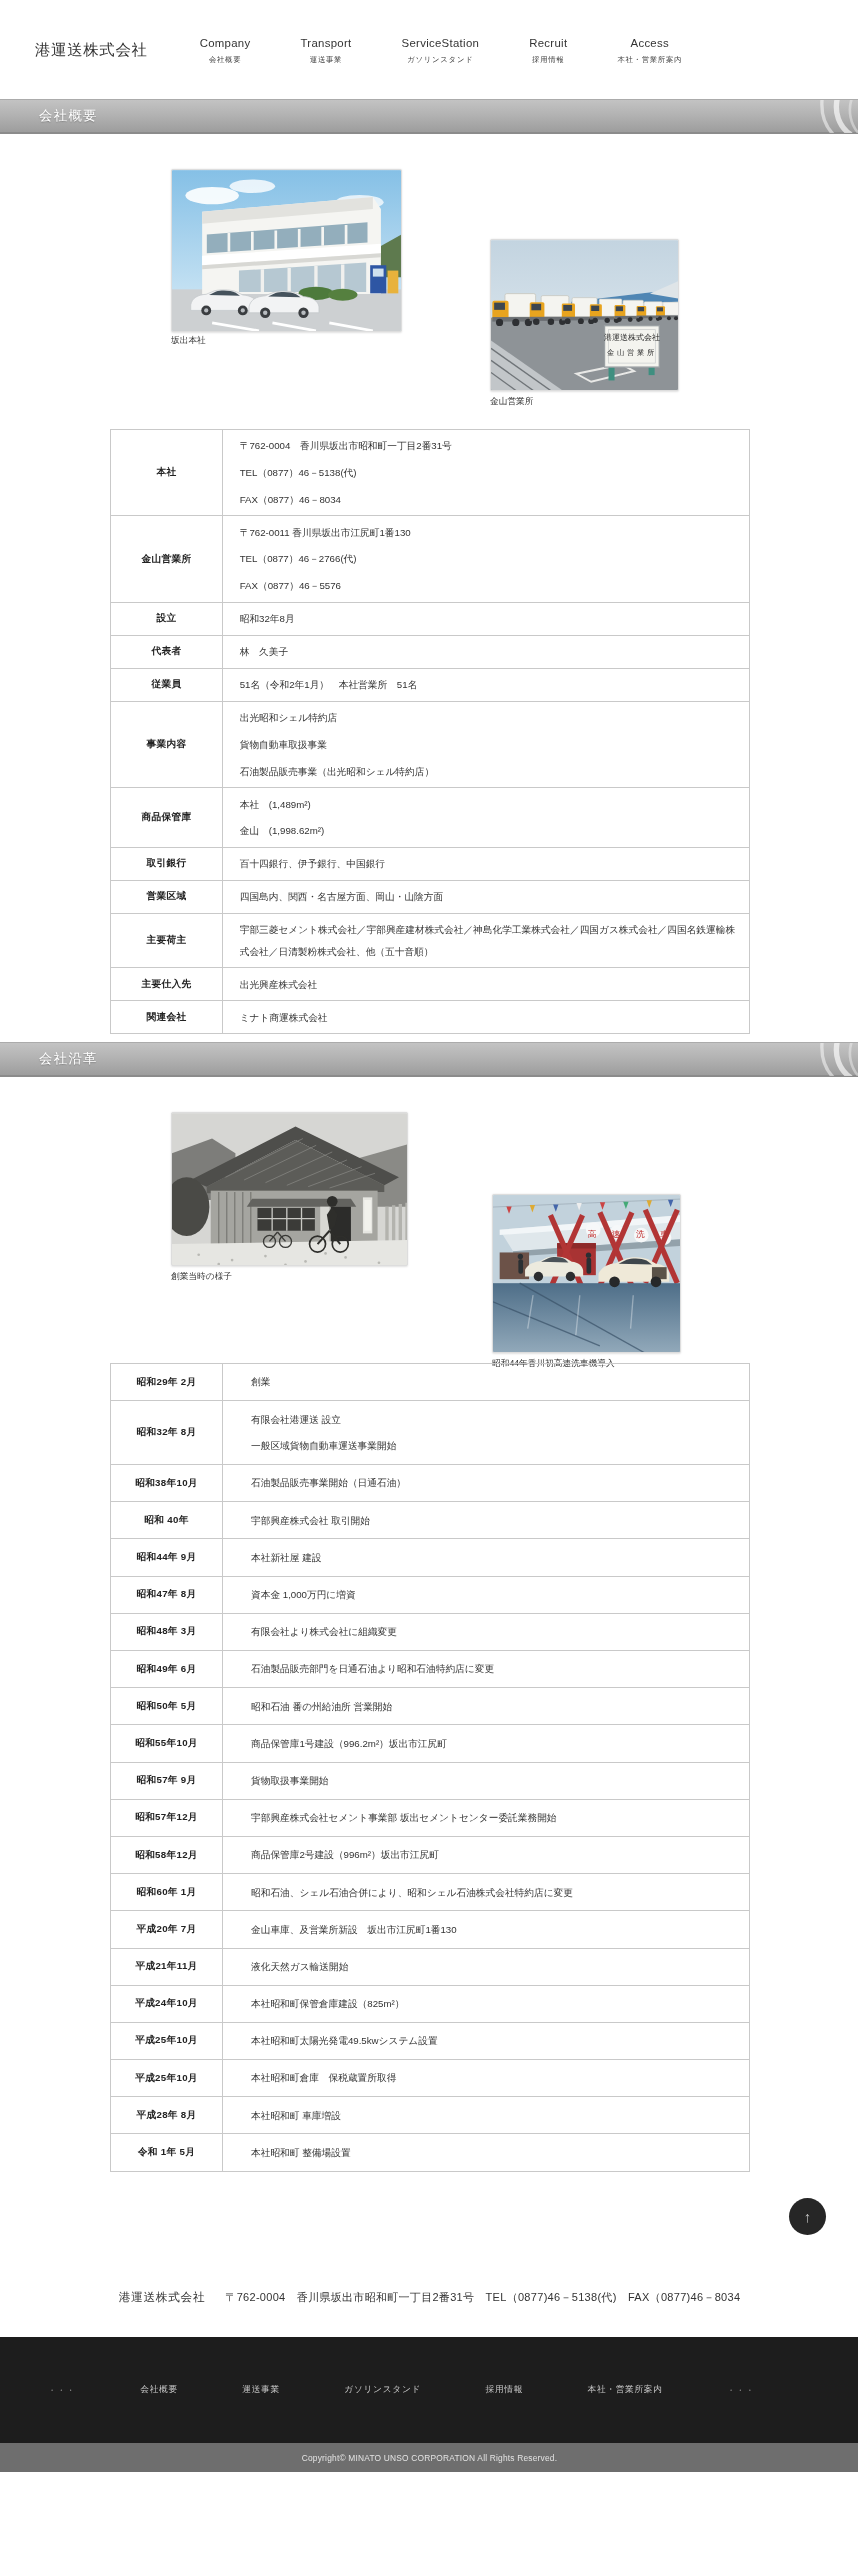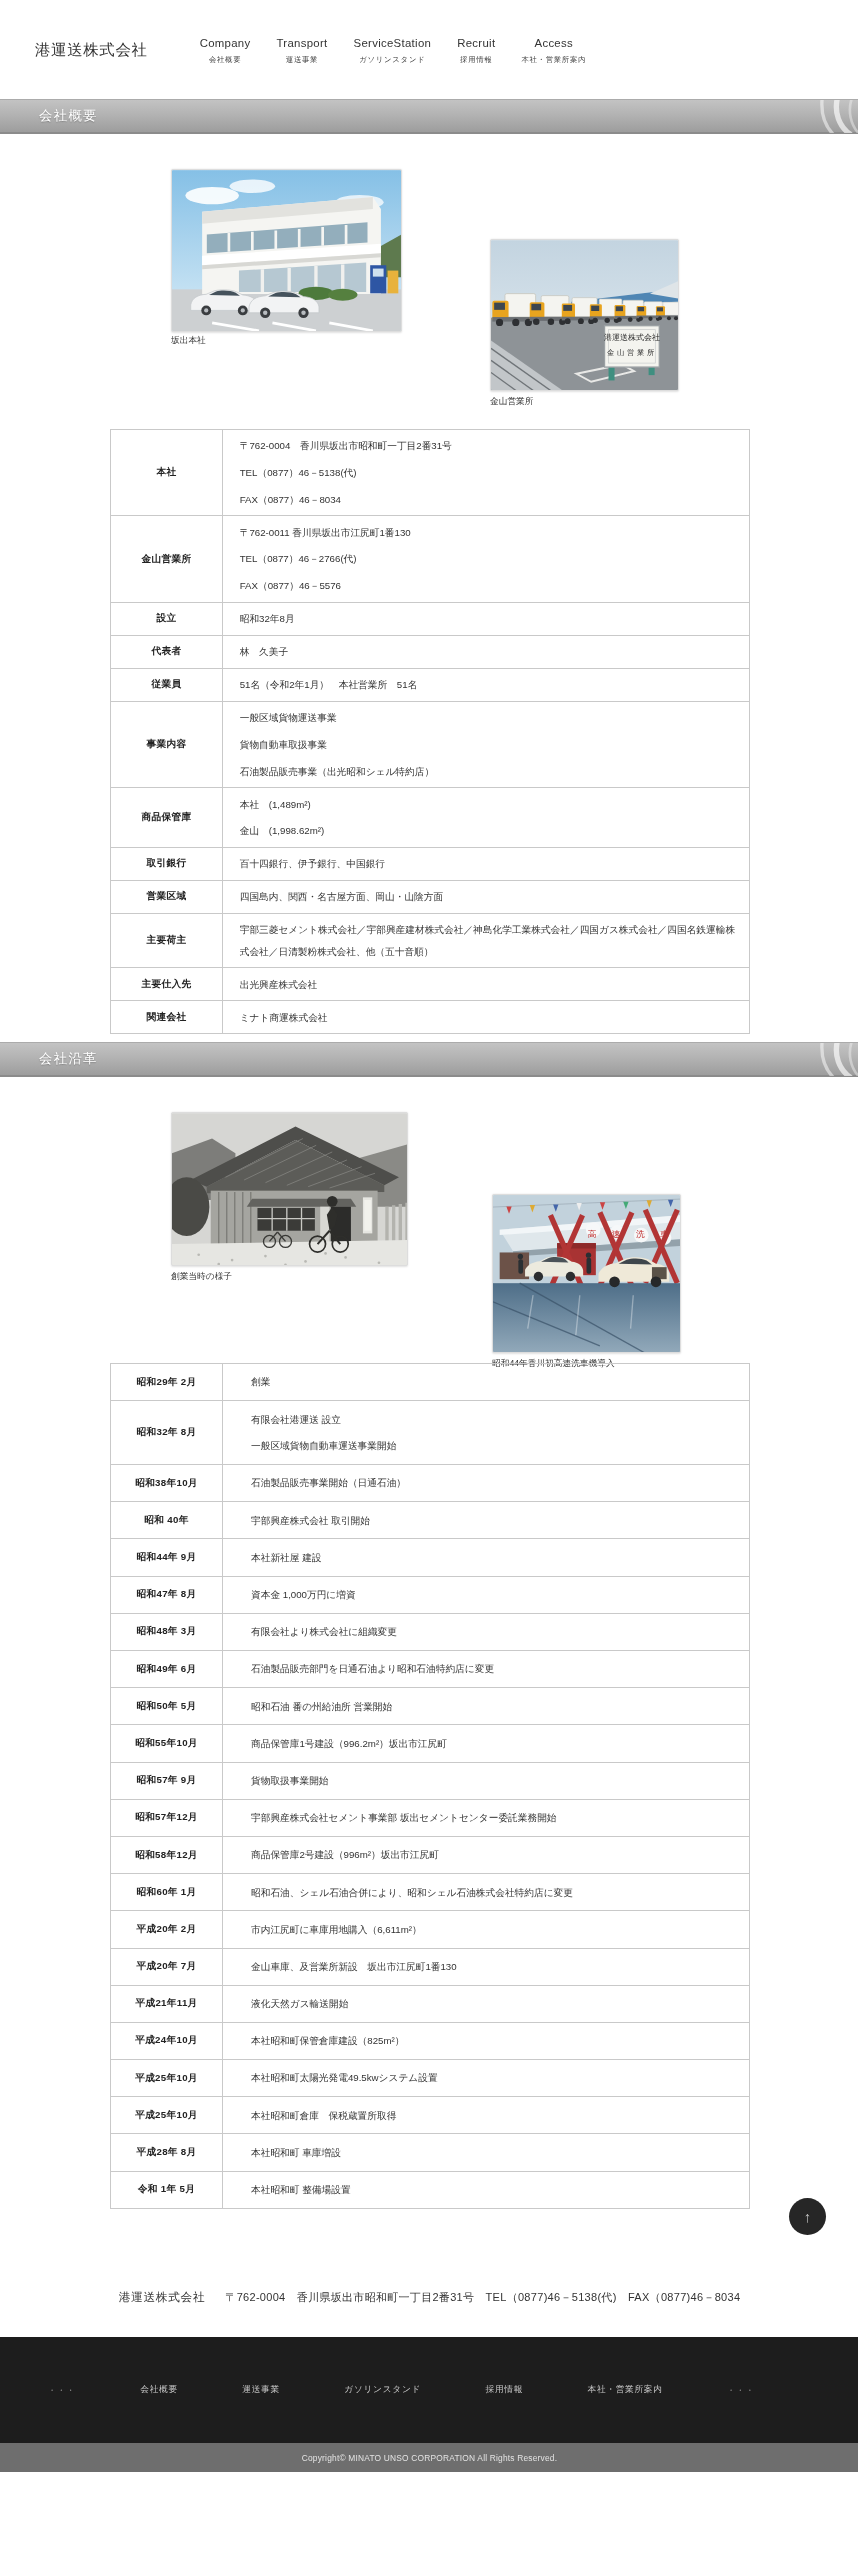--- a/index.html
+++ b/index.html
@@ -3,21 +3,21 @@
 <meta charset="utf-8">
 <style>
   * { margin:0; padding:0; box-sizing:border-box; }
   html,body { background:#fff; }
   body { font-family:"Liberation Sans","DejaVu Sans",sans-serif; color:#333; }
   .page { position:relative; width:859px; height:2576px; margin:0 auto; background:#fff; overflow:hidden; }
 
   
   .header { position:absolute; top:0; left:0; width:859px; height:99px; background:#fff; display:flex; align-items:flex-start; }
   .brand { margin:40px 0 0 35px; font-size:15.4px; letter-spacing:0.7px; color:#333; font-weight:500; white-space:nowrap; }
-  .topnav { display:flex; margin:37px 0 0 52px; gap:26px; }
+  .topnav { display:flex; margin:37px 0 0 52px; gap:50px; }
   .topnav-item { display:flex; flex-direction:column; align-items:center; cursor:pointer; }
   .topnav-item .en { font-size:11.4px; color:#333; letter-spacing:0.3px; }
   .topnav-item .jp { font-size:7.4px; color:#444; margin-top:6px; letter-spacing:0.7px; }
 
   
   .banner { position:absolute; left:0; width:859px; height:35px;
     background:linear-gradient(#c3c3c3, #b3b3b3 45%, #9d9d9d);
     border-top:1.3px solid #ababab; border-bottom:2px solid #8b8b8b; }
   .banner .btitle { position:absolute; left:39px; top:50%; transform:translateY(-50%);
     color:#fff; font-size:13.4px; letter-spacing:1.3px; text-shadow:0 0.7px 1.3px rgba(0,0,0,.25); }
@@ -243,21 +243,21 @@
       </div>
       <div class="trow">
         <div class="tcell tlabel">従業員</div>
         <div class="tcell tvalue">
           <div class="cell-line">51名（令和2年1月）　本社営業所　51名</div>
         </div>
       </div>
       <div class="trow">
         <div class="tcell tlabel">事業内容</div>
         <div class="tcell tvalue">
-          <div class="cell-line">一般区域貨物運送事業</div>
+          <div class="cell-line">出光昭和シェル特約店</div>
           <div class="cell-line">貨物自動車取扱事業</div>
           <div class="cell-line">石油製品販売事業（出光昭和シェル特約店）</div>
         </div>
       </div>
       <div class="trow">
         <div class="tcell tlabel">商品保管庫</div>
         <div class="tcell tvalue">
           <div class="cell-line">本社　(1,489m²)</div>
           <div class="cell-line">金山　(1,998.62m²)</div>
         </div>
@@ -540,26 +540,20 @@
           <div class="cell-line">商品保管庫2号建設（996m²）坂出市江尻町</div>
         </div>
       </div>
       <div class="trow">
         <div class="tcell tlabel">昭和60年 1月</div>
         <div class="tcell tvalue">
           <div class="cell-line">昭和石油、シェル石油合併により、昭和シェル石油株式会社特約店に変更</div>
         </div>
       </div>
       <div class="trow">
-        <div class="tcell tlabel">平成20年 2月</div>
-        <div class="tcell tvalue">
-          <div class="cell-line">市内江尻町に車庫用地購入（6,611m²）</div>
-        </div>
-      </div>
-      <div class="trow">
         <div class="tcell tlabel">平成20年 7月</div>
         <div class="tcell tvalue">
           <div class="cell-line">金山車庫、及営業所新設　坂出市江尻町1番130</div>
         </div>
       </div>
       <div class="trow">
         <div class="tcell tlabel">平成21年11月</div>
         <div class="tcell tvalue">
           <div class="cell-line">液化天然ガス輸送開始</div>
         </div>

